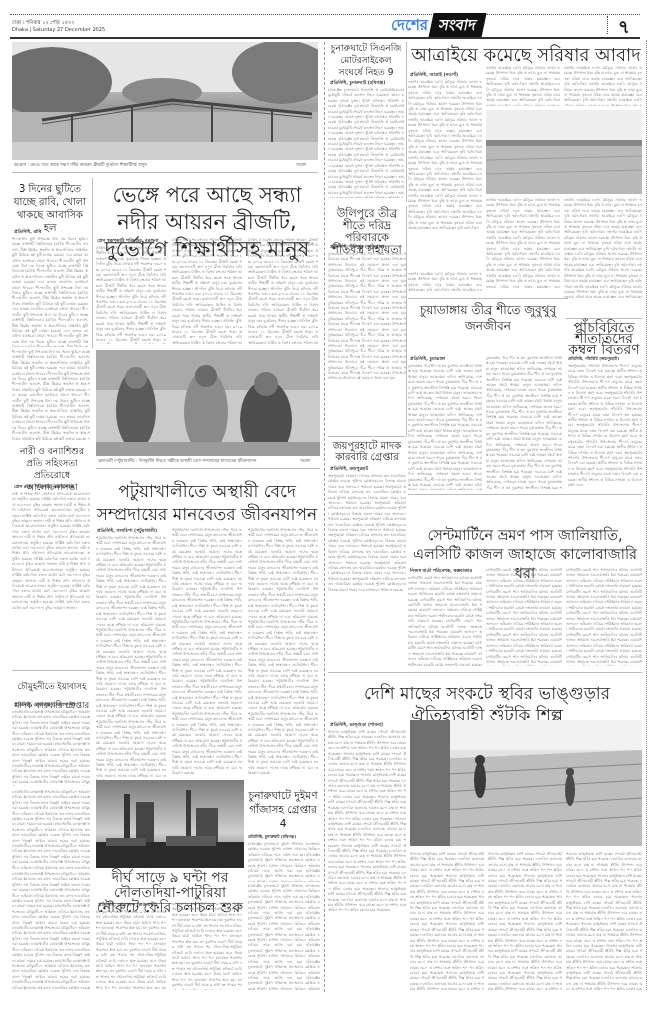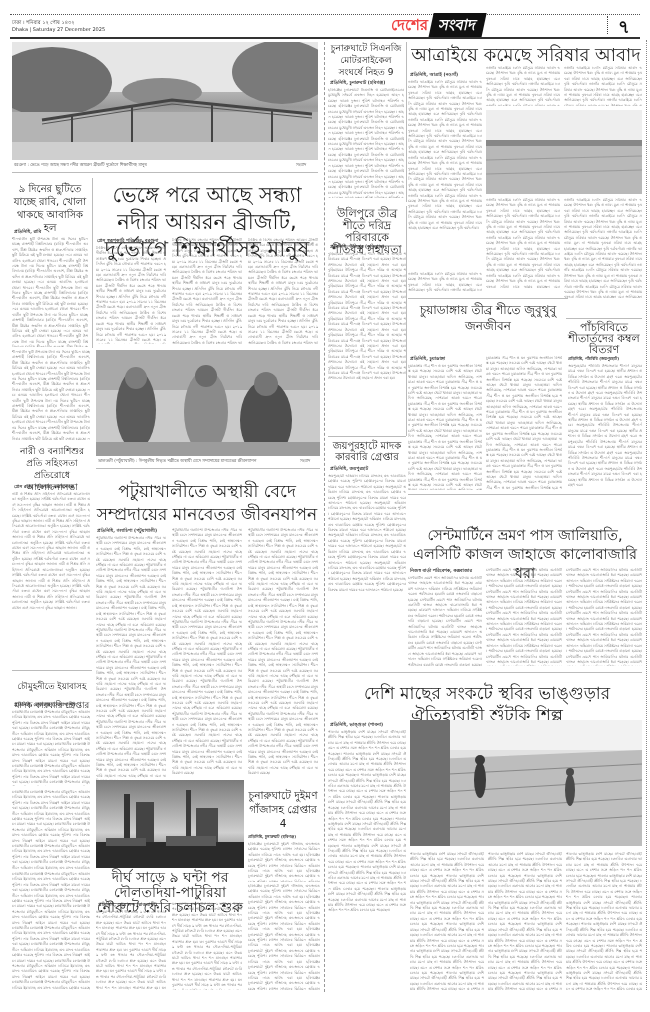--- a/index.html
+++ b/index.html
@@ -3,21 +3,21 @@
 <meta charset="utf-8">
 <style>
 *{box-sizing:border-box;margin:0;padding:0}
 html,body{width:650px;height:1012px;background:#fff;overflow:hidden}
 body{font-family:"DejaVu Sans",sans-serif;color:#222;position:relative}
 .abs{position:absolute}
 .dotline{border-top:1px dotted #555}
 .rule{background:#333}
 .hdr-date{font-size:5px;line-height:7px;color:#333}
 .masthead{font-family:"DejaVu Serif",serif;font-weight:bold;font-size:15px;display:flex;align-items:center}
-.mast-a{color:#ef4444;padding:0 3px}
+.mast-a{color:#3b82f6;padding:0 3px}
 .mast-b{background:#111;color:#fff;padding:0 8px;transform:skewX(-12deg)}
 .pgnum{font-size:18px;font-weight:bold;color:#111}
 .hl{font-family:"DejaVu Sans",sans-serif;color:#222;text-align:center;font-weight:normal}
 .hl-xl{font-size:21px;line-height:27px}
 .hl-l{font-size:17px;line-height:22px}
 .hl-m{font-size:12px;line-height:15px}
 .hl-s{font-size:10px;line-height:13px}
 .byline{font-size:4.6px;line-height:6px;color:#333;font-weight:bold}
 .body-text{font-size:3.6px;line-height:5.4px;color:#555;text-align:justify;overflow:hidden;word-break:break-all}
 .caption{font-size:4.2px;line-height:6px;color:#444}
@@ -53,21 +53,21 @@
     <line x1="120" y1="64" x2="120" y2="108" stroke="#444" stroke-width="2"></line>
     <line x1="200" y1="63" x2="200" y2="108" stroke="#444" stroke-width="2"></line>
     <line x1="260" y1="69" x2="260" y2="110" stroke="#444" stroke-width="2"></line>
     <rect x="0" y="100" width="306" height="18" fill="#cfcfcf"></rect>
   </svg>
 </div>
 <div class="abs caption" style="left:14px;top:162px;width:260px;white-space:nowrap;overflow:hidden">বরগুনা : ভেঙে পড়ে আছে সন্ধ্যা নদীর আয়রন ব্রীজটি দুর্ভোগে শিক্ষার্থীসহ মানুষ</div>
 <div class="abs caption" style="left:296px;top:162px">সংবাদ</div>
 <div class="hr" style="left:12px;top:172px;width:306px"></div>
 
-<div class="abs hl hl-s" style="left:12px;top:182px;width:76px">৯ দিনের ছুটিতে যাচ্ছে রাবি, খোলা থাকছে আবাসিক হল</div>
+<div class="abs hl hl-s" style="left:12px;top:182px;width:76px">3 দিনের ছুটিতে যাচ্ছে রাবি, খোলা থাকছে আবাসিক হল</div>
 <div class="abs byline" style="left:14px;top:229px">প্রতিনিধি, রাবি</div>
 <div class="abs body-text" style="left:12px;top:237px;width:76px;height:110px">শীতকালীন ছুটি উপলক্ষে টানা নয় দিনের ছুটিতে যাচ্ছে রাজশাহী বিশ্ববিদ্যালয় (রাবি)। শীতকালীন অবকাশ, যীশু খ্রিষ্টের জন্মদিন ও শুক্র-শনিবার সাপ্তাহিক ছুটি মিলিয়ে এই ছুটি দেওয়া হয়েছে। তবে এসময় আবাসিক হলগুলো খোলা থাকবে।  শীতকালীন ছুটি উপলক্ষে টানা নয় দিনের ছুটিতে যাচ্ছে রাজশাহী বিশ্ববিদ্যালয় (রাবি)। শীতকালীন অবকাশ, যীশু খ্রিষ্টের জন্মদিন ও শুক্র-শনিবার সাপ্তাহিক ছুটি মিলিয়ে এই ছুটি দেওয়া হয়েছে। তবে এসময় আবাসিক হলগুলো খোলা থাকবে।  শীতকালীন ছুটি উপলক্ষে টানা নয় দিনের ছুটিতে যাচ্ছে রাজশাহী বিশ্ববিদ্যালয় (রাবি)। শীতকালীন অবকাশ, যীশু খ্রিষ্টের জন্মদিন ও শুক্র-শনিবার সাপ্তাহিক ছুটি মিলিয়ে এই ছুটি দেওয়া হয়েছে। তবে এসময় আবাসিক হলগুলো খোলা থাকবে।  শীতকালীন ছুটি উপলক্ষে টানা নয় দিনের ছুটিতে যাচ্ছে রাজশাহী বিশ্ববিদ্যালয় (রাবি)। শীতকালীন অবকাশ, যীশু খ্রিষ্টের জন্মদিন ও শুক্র-শনিবার সাপ্তাহিক ছুটি মিলিয়ে এই ছুটি দেওয়া হয়েছে। তবে এসময় আবাসিক হলগুলো খোলা থাকবে।  শীতকালীন ছুটি উপলক্ষে টানা নয় দিনের ছুটিতে যাচ্ছে রাজশাহী বিশ্ববিদ্যালয় (রাবি)। শীতকালীন অবকাশ, যীশু খ্রিষ্টের জন্মদিন ও শুক্র-শনিবার সাপ্তাহিক ছুটি মিলিয়ে এই ছুটি দেওয়া হয়েছে। তবে এসময় আবাসিক হলগুলো খোলা থাকবে।  শীতকালীন ছুটি উপলক্ষে টানা নয় দিনের ছুটিতে যাচ্ছে রাজশাহী বিশ্ববিদ্যালয় (রাবি)। শীতকালীন অবকাশ, যীশু খ্রিষ্টের জন্মদিন ও শুক্র-শনিবার সাপ্তাহিক ছুটি মিলিয়ে এই ছুটি দেওয়া হয়েছে। তবে এসময় আবাসিক হলগুলো খোলা থাকবে।  শীতকালীন ছুটি উপলক্ষে টানা নয় দিনের ছুটিতে যাচ্ছে রাজশাহী বিশ্ববিদ্যালয় (রাবি)। শীতকালীন অবকাশ, যীশু খ্রিষ্টের জন্মদিন ও শুক্র-শনিবার সাপ্তাহিক ছুটি মিলিয়ে এই ছুটি দেওয়া হয়েছে। তবে এসময় আবাসিক হলগুলো খোলা থাকবে।  শীতকালীন ছুটি উপলক্ষে টানা নয় দিনের ছুটিতে যাচ্ছে রাজশাহী বিশ্ববিদ্যালয় (রাবি)। শীতকালীন অবকাশ, যীশু খ্রিষ্টের জন্মদিন ও শুক্র-শনিবার সাপ্তাহিক ছুটি মিলিয়ে এই ছুটি দেওয়া হয়েছে। তবে এসময় আবাসিক হলগুলো খোলা থাকবে।  </div>
 <div class="vr" style="left:92px;top:178px;height:170px"></div>
 
 <div class="abs hl hl-xl" style="left:94px;top:182px;width:226px">ভেঙ্গে পরে আছে সন্ধ্যা নদীর আয়রন ব্রীজটি, দুর্ভোগে শিক্ষার্থীসহ মানুষ</div>
 <div class="abs byline" style="left:97px;top:238px">প্রেস স্বরূপকাঠি পরিদপ্তর, বরগুনা</div>
 <div class="abs body-text" style="left:96px;top:246px;width:70px;height:98px">নৈষ্ঠিক ও বিশেষ জেলার পরিষদ আয়রন ব্রীজটি দীর্ঘদিন ধরে ভেঙে পড়ে থাকায় স্থানীয় শিক্ষার্থী ও সাধারণ মানুষ চরম দুর্ভোগের শিকার হচ্ছেন। প্রতিদিন ঝুঁকি নিয়ে নৌকায় নদী পারাপার করতে হয়। ২০১৯ সালের ১১ ডিসেম্বর ব্রীজটি ভেঙে পড়ে। এলাকাবাসী দ্রুত নতুন ব্রীজ নির্মাণের দাবি জানিয়েছেন।  নৈষ্ঠিক ও বিশেষ জেলার পরিষদ আয়রন ব্রীজটি দীর্ঘদিন ধরে ভেঙে পড়ে থাকায় স্থানীয় শিক্ষার্থী ও সাধারণ মানুষ চরম দুর্ভোগের শিকার হচ্ছেন। প্রতিদিন ঝুঁকি নিয়ে নৌকায় নদী পারাপার করতে হয়। ২০১৯ সালের ১১ ডিসেম্বর ব্রীজটি ভেঙে পড়ে। এলাকাবাসী দ্রুত নতুন ব্রীজ নির্মাণের দাবি জানিয়েছেন।  নৈষ্ঠিক ও বিশেষ জেলার পরিষদ আয়রন ব্রীজটি দীর্ঘদিন ধরে ভেঙে পড়ে থাকায় স্থানীয় শিক্ষার্থী ও সাধারণ মানুষ চরম দুর্ভোগের শিকার হচ্ছেন। প্রতিদিন ঝুঁকি নিয়ে নৌকায় নদী পারাপার করতে হয়। ২০১৯ সালের ১১ ডিসেম্বর ব্রীজটি ভেঙে পড়ে। এলাকাবাসী দ্রুত নতুন ব্রীজ নির্মাণের দাবি জানিয়েছেন।  নৈষ্ঠিক ও বিশেষ জেলার পরিষদ আয়রন ব্রীজটি দীর্ঘদিন ধরে ভেঙে পড়ে থাকায় স্থানীয় শিক্ষার্থী ও সাধারণ মানুষ চরম দুর্ভোগের শিকার হচ্ছেন। প্রতিদিন ঝুঁকি নিয়ে নৌকায় নদী পারাপার করতে হয়। ২০১৯ সালের ১১ ডিসেম্বর ব্রীজটি ভেঙে পড়ে। এলাকাবাসী দ্রুত নতুন ব্রীজ নির্মাণের দাবি জানিয়েছেন।  নৈষ্ঠিক ও বিশেষ জেলার পরিষদ আয়রন ব্রীজটি দীর্ঘদিন ধরে ভেঙে পড়ে থাকায় স্থানীয় শিক্ষার্থী ও সাধারণ মানুষ চরম দুর্ভোগের শিকার হচ্ছেন। প্রতিদিন ঝুঁকি নিয়ে নৌকায় নদী পারাপার করতে হয়। ২০১৯ সালের ১১ ডিসেম্বর ব্রীজটি ভেঙে পড়ে। এলাকাবাসী দ্রুত নতুন ব্রীজ নির্মাণের দাবি জানিয়েছেন।  নৈষ্ঠিক ও বিশেষ জেলার পরিষদ আয়রন ব্রীজটি দীর্ঘদিন ধরে ভেঙে পড়ে থাকায় স্থানীয় শিক্ষার্থী ও সাধারণ মানুষ চরম দুর্ভোগের শিকার হচ্ছেন। প্রতিদিন ঝুঁকি নিয়ে নৌকায় নদী পারাপার করতে হয়। ২০১৯ সালের ১১ ডিসেম্বর ব্রীজটি ভেঙে পড়ে। এলাকাবাসী দ্রুত নতুন ব্রীজ নির্মাণের দাবি জানিয়েছেন।  নৈষ্ঠিক ও বিশেষ জেলার পরিষদ আয়রন ব্রীজটি দীর্ঘদিন ধরে ভেঙে পড়ে থাকায় স্থানীয় শিক্ষার্থী ও সাধারণ মানুষ চরম দুর্ভোগের শিকার হচ্ছেন। প্রতিদিন ঝুঁকি নিয়ে নৌকায় নদী পারাপার করতে হয়। ২০১৯ সালের ১১ ডিসেম্বর ব্রীজটি ভেঙে পড়ে। এলাকাবাসী দ্রুত নতুন ব্রীজ নির্মাণের দাবি জানিয়েছেন।  নৈষ্ঠিক ও বিশেষ জেলার পরিষদ আয়রন ব্রীজটি দীর্ঘদিন ধরে ভেঙে পড়ে থাকায় স্থানীয় শিক্ষার্থী ও সাধারণ মানুষ চরম দুর্ভোগের শিকার হচ্ছেন। প্রতিদিন ঝুঁকি নিয়ে নৌকায় নদী পারাপার করতে হয়। ২০১৯ সালের ১১ ডিসেম্বর ব্রীজটি ভেঙে পড়ে। এলাকাবাসী দ্রুত নতুন ব্রীজ নির্মাণের দাবি জানিয়েছেন।  </div>
 <div class="abs body-text" style="left:172px;top:238px;width:70px;height:106px">নৈষ্ঠিক ও বিশেষ জেলার পরিষদ আয়রন ব্রীজটি দীর্ঘদিন ধরে ভেঙে পড়ে থাকায় স্থানীয় শিক্ষার্থী ও সাধারণ মানুষ চরম দুর্ভোগের শিকার হচ্ছেন। প্রতিদিন ঝুঁকি নিয়ে নৌকায় নদী পারাপার করতে হয়। ২০১৯ সালের ১১ ডিসেম্বর ব্রীজটি ভেঙে পড়ে। এলাকাবাসী দ্রুত নতুন ব্রীজ নির্মাণের দাবি জানিয়েছেন।  নৈষ্ঠিক ও বিশেষ জেলার পরিষদ আয়রন ব্রীজটি দীর্ঘদিন ধরে ভেঙে পড়ে থাকায় স্থানীয় শিক্ষার্থী ও সাধারণ মানুষ চরম দুর্ভোগের শিকার হচ্ছেন। প্রতিদিন ঝুঁকি নিয়ে নৌকায় নদী পারাপার করতে হয়। ২০১৯ সালের ১১ ডিসেম্বর ব্রীজটি ভেঙে পড়ে। এলাকাবাসী দ্রুত নতুন ব্রীজ নির্মাণের দাবি জানিয়েছেন।  নৈষ্ঠিক ও বিশেষ জেলার পরিষদ আয়রন ব্রীজটি দীর্ঘদিন ধরে ভেঙে পড়ে থাকায় স্থানীয় শিক্ষার্থী ও সাধারণ মানুষ চরম দুর্ভোগের শিকার হচ্ছেন। প্রতিদিন ঝুঁকি নিয়ে নৌকায় নদী পারাপার করতে হয়। ২০১৯ সালের ১১ ডিসেম্বর ব্রীজটি ভেঙে পড়ে। এলাকাবাসী দ্রুত নতুন ব্রীজ নির্মাণের দাবি জানিয়েছেন।  নৈষ্ঠিক ও বিশেষ জেলার পরিষদ আয়রন ব্রীজটি দীর্ঘদিন ধরে ভেঙে পড়ে থাকায় স্থানীয় শিক্ষার্থী ও সাধারণ মানুষ চরম দুর্ভোগের শিকার হচ্ছেন। প্রতিদিন ঝুঁকি নিয়ে নৌকায় নদী পারাপার করতে হয়। ২০১৯ সালের ১১ ডিসেম্বর ব্রীজটি ভেঙে পড়ে। এলাকাবাসী দ্রুত নতুন ব্রীজ নির্মাণের দাবি জানিয়েছেন।  নৈষ্ঠিক ও বিশেষ জেলার পরিষদ আয়রন ব্রীজটি দীর্ঘদিন ধরে ভেঙে পড়ে থাকায় স্থানীয় শিক্ষার্থী ও সাধারণ মানুষ চরম দুর্ভোগের শিকার হচ্ছেন। প্রতিদিন ঝুঁকি নিয়ে নৌকায় নদী পারাপার করতে হয়। ২০১৯ সালের ১১ ডিসেম্বর ব্রীজটি ভেঙে পড়ে। এলাকাবাসী দ্রুত নতুন ব্রীজ নির্মাণের দাবি জানিয়েছেন।  নৈষ্ঠিক ও বিশেষ জেলার পরিষদ আয়রন ব্রীজটি দীর্ঘদিন ধরে ভেঙে পড়ে থাকায় স্থানীয় শিক্ষার্থী ও সাধারণ মানুষ চরম দুর্ভোগের শিকার হচ্ছেন। প্রতিদিন ঝুঁকি নিয়ে নৌকায় নদী পারাপার করতে হয়। ২০১৯ সালের ১১ ডিসেম্বর ব্রীজটি ভেঙে পড়ে। এলাকাবাসী দ্রুত নতুন ব্রীজ নির্মাণের দাবি জানিয়েছেন।  নৈষ্ঠিক ও বিশেষ জেলার পরিষদ আয়রন ব্রীজটি দীর্ঘদিন ধরে ভেঙে পড়ে থাকায় স্থানীয় শিক্ষার্থী ও সাধারণ মানুষ চরম দুর্ভোগের শিকার হচ্ছেন। প্রতিদিন ঝুঁকি নিয়ে নৌকায় নদী পারাপার করতে হয়। ২০১৯ সালের ১১ ডিসেম্বর ব্রীজটি ভেঙে পড়ে। এলাকাবাসী দ্রুত নতুন ব্রীজ নির্মাণের দাবি জানিয়েছেন।  নৈষ্ঠিক ও বিশেষ জেলার পরিষদ আয়রন ব্রীজটি দীর্ঘদিন ধরে ভেঙে পড়ে থাকায় স্থানীয় শিক্ষার্থী ও সাধারণ মানুষ চরম দুর্ভোগের শিকার হচ্ছেন। প্রতিদিন ঝুঁকি নিয়ে নৌকায় নদী পারাপার করতে হয়। ২০১৯ সালের ১১ ডিসেম্বর ব্রীজটি ভেঙে পড়ে। এলাকাবাসী দ্রুত নতুন ব্রীজ নির্মাণের দাবি জানিয়েছেন।  </div>
 <div class="abs body-text" style="left:248px;top:238px;width:70px;height:106px">নৈষ্ঠিক ও বিশেষ জেলার পরিষদ আয়রন ব্রীজটি দীর্ঘদিন ধরে ভেঙে পড়ে থাকায় স্থানীয় শিক্ষার্থী ও সাধারণ মানুষ চরম দুর্ভোগের শিকার হচ্ছেন। প্রতিদিন ঝুঁকি নিয়ে নৌকায় নদী পারাপার করতে হয়। ২০১৯ সালের ১১ ডিসেম্বর ব্রীজটি ভেঙে পড়ে। এলাকাবাসী দ্রুত নতুন ব্রীজ নির্মাণের দাবি জানিয়েছেন।  নৈষ্ঠিক ও বিশেষ জেলার পরিষদ আয়রন ব্রীজটি দীর্ঘদিন ধরে ভেঙে পড়ে থাকায় স্থানীয় শিক্ষার্থী ও সাধারণ মানুষ চরম দুর্ভোগের শিকার হচ্ছেন। প্রতিদিন ঝুঁকি নিয়ে নৌকায় নদী পারাপার করতে হয়। ২০১৯ সালের ১১ ডিসেম্বর ব্রীজটি ভেঙে পড়ে। এলাকাবাসী দ্রুত নতুন ব্রীজ নির্মাণের দাবি জানিয়েছেন।  নৈষ্ঠিক ও বিশেষ জেলার পরিষদ আয়রন ব্রীজটি দীর্ঘদিন ধরে ভেঙে পড়ে থাকায় স্থানীয় শিক্ষার্থী ও সাধারণ মানুষ চরম দুর্ভোগের শিকার হচ্ছেন। প্রতিদিন ঝুঁকি নিয়ে নৌকায় নদী পারাপার করতে হয়। ২০১৯ সালের ১১ ডিসেম্বর ব্রীজটি ভেঙে পড়ে। এলাকাবাসী দ্রুত নতুন ব্রীজ নির্মাণের দাবি জানিয়েছেন।  নৈষ্ঠিক ও বিশেষ জেলার পরিষদ আয়রন ব্রীজটি দীর্ঘদিন ধরে ভেঙে পড়ে থাকায় স্থানীয় শিক্ষার্থী ও সাধারণ মানুষ চরম দুর্ভোগের শিকার হচ্ছেন। প্রতিদিন ঝুঁকি নিয়ে নৌকায় নদী পারাপার করতে হয়। ২০১৯ সালের ১১ ডিসেম্বর ব্রীজটি ভেঙে পড়ে। এলাকাবাসী দ্রুত নতুন ব্রীজ নির্মাণের দাবি জানিয়েছেন।  নৈষ্ঠিক ও বিশেষ জেলার পরিষদ আয়রন ব্রীজটি দীর্ঘদিন ধরে ভেঙে পড়ে থাকায় স্থানীয় শিক্ষার্থী ও সাধারণ মানুষ চরম দুর্ভোগের শিকার হচ্ছেন। প্রতিদিন ঝুঁকি নিয়ে নৌকায় নদী পারাপার করতে হয়। ২০১৯ সালের ১১ ডিসেম্বর ব্রীজটি ভেঙে পড়ে। এলাকাবাসী দ্রুত নতুন ব্রীজ নির্মাণের দাবি জানিয়েছেন।  নৈষ্ঠিক ও বিশেষ জেলার পরিষদ আয়রন ব্রীজটি দীর্ঘদিন ধরে ভেঙে পড়ে থাকায় স্থানীয় শিক্ষার্থী ও সাধারণ মানুষ চরম দুর্ভোগের শিকার হচ্ছেন। প্রতিদিন ঝুঁকি নিয়ে নৌকায় নদী পারাপার করতে হয়। ২০১৯ সালের ১১ ডিসেম্বর ব্রীজটি ভেঙে পড়ে। এলাকাবাসী দ্রুত নতুন ব্রীজ নির্মাণের দাবি জানিয়েছেন।  নৈষ্ঠিক ও বিশেষ জেলার পরিষদ আয়রন ব্রীজটি দীর্ঘদিন ধরে ভেঙে পড়ে থাকায় স্থানীয় শিক্ষার্থী ও সাধারণ মানুষ চরম দুর্ভোগের শিকার হচ্ছেন। প্রতিদিন ঝুঁকি নিয়ে নৌকায় নদী পারাপার করতে হয়। ২০১৯ সালের ১১ ডিসেম্বর ব্রীজটি ভেঙে পড়ে। এলাকাবাসী দ্রুত নতুন ব্রীজ নির্মাণের দাবি জানিয়েছেন।  নৈষ্ঠিক ও বিশেষ জেলার পরিষদ আয়রন ব্রীজটি দীর্ঘদিন ধরে ভেঙে পড়ে থাকায় স্থানীয় শিক্ষার্থী ও সাধারণ মানুষ চরম দুর্ভোগের শিকার হচ্ছেন। প্রতিদিন ঝুঁকি নিয়ে নৌকায় নদী পারাপার করতে হয়। ২০১৯ সালের ১১ ডিসেম্বর ব্রীজটি ভেঙে পড়ে। এলাকাবাসী দ্রুত নতুন ব্রীজ নির্মাণের দাবি জানিয়েছেন।  </div>
 
@@ -169,21 +169,21 @@
 <div class="vr" style="left:406px;top:206px;height:230px"></div>
 <div class="abs body-text" style="left:408px;top:272px;width:74px;height:20px">নওগাঁর আত্রাইয়ে চলতি মৌসুমে সরিষার আবাদ কমেছে। উৎপাদন খরচ বৃদ্ধি ও ন্যায্য মূল্য না পাওয়ায় কৃষকরা সরিষা চাষে আগ্রহ হারাচ্ছেন বলে জানিয়েছেন কৃষি কর্মকর্তারা।  নওগাঁর আত্রাইয়ে চলতি মৌসুমে সরিষার আবাদ কমেছে। উৎপাদন খরচ বৃদ্ধি ও ন্যায্য মূল্য না পাওয়ায় কৃষকরা সরিষা চাষে আগ্রহ হারাচ্ছেন বলে জানিয়েছেন কৃষি কর্মকর্তারা।  নওগাঁর আত্রাইয়ে চলতি মৌসুমে সরিষার আবাদ কমেছে। উৎপাদন খরচ বৃদ্ধি ও ন্যায্য মূল্য না পাওয়ায় কৃষকরা সরিষা চাষে আগ্রহ হারাচ্ছেন বলে জানিয়েছেন কৃষি কর্মকর্তারা।  নওগাঁর আত্রাইয়ে চলতি মৌসুমে সরিষার আবাদ কমেছে। উৎপাদন খরচ বৃদ্ধি ও ন্যায্য মূল্য না পাওয়ায় কৃষকরা সরিষা চাষে আগ্রহ হারাচ্ছেন বলে জানিয়েছেন কৃষি কর্মকর্তারা।  নওগাঁর আত্রাইয়ে চলতি মৌসুমে সরিষার আবাদ কমেছে। উৎপাদন খরচ বৃদ্ধি ও ন্যায্য মূল্য না পাওয়ায় কৃষকরা সরিষা চাষে আগ্রহ হারাচ্ছেন বলে জানিয়েছেন কৃষি কর্মকর্তারা।  নওগাঁর আত্রাইয়ে চলতি মৌসুমে সরিষার আবাদ কমেছে। উৎপাদন খরচ বৃদ্ধি ও ন্যায্য মূল্য না পাওয়ায় কৃষকরা সরিষা চাষে আগ্রহ হারাচ্ছেন বলে জানিয়েছেন কৃষি কর্মকর্তারা।  নওগাঁর আত্রাইয়ে চলতি মৌসুমে সরিষার আবাদ কমেছে। উৎপাদন খরচ বৃদ্ধি ও ন্যায্য মূল্য না পাওয়ায় কৃষকরা সরিষা চাষে আগ্রহ হারাচ্ছেন বলে জানিয়েছেন কৃষি কর্মকর্তারা।  নওগাঁর আত্রাইয়ে চলতি মৌসুমে সরিষার আবাদ কমেছে। উৎপাদন খরচ বৃদ্ধি ও ন্যায্য মূল্য না পাওয়ায় কৃষকরা সরিষা চাষে আগ্রহ হারাচ্ছেন বলে জানিয়েছেন কৃষি কর্মকর্তারা।  </div>
 
 <div class="hr" style="left:408px;top:298px;width:160px"></div>
 <div class="abs hl hl-m" style="left:406px;top:302px;width:164px;font-size:12px;line-height:16px">চুয়াডাঙ্গায় তীব্র শীতে জুবুথুবু জনজীবন</div>
 <div class="abs byline" style="left:410px;top:356px">প্রতিনিধি, চুয়াডাঙ্গা</div>
 <div class="abs body-text" style="left:408px;top:364px;width:74px;height:126px">চুয়াডাঙ্গায় তীব্র শীত ও ঘন কুয়াশায় জনজীবন বিপর্যস্ত হয়ে পড়েছে। সবচেয়ে বেশি কষ্টে আছেন খেটে খাওয়া মানুষ। আবহাওয়া অফিস জানিয়েছে, তাপমাত্রা আরও কমতে পারে।  চুয়াডাঙ্গায় তীব্র শীত ও ঘন কুয়াশায় জনজীবন বিপর্যস্ত হয়ে পড়েছে। সবচেয়ে বেশি কষ্টে আছেন খেটে খাওয়া মানুষ। আবহাওয়া অফিস জানিয়েছে, তাপমাত্রা আরও কমতে পারে।  চুয়াডাঙ্গায় তীব্র শীত ও ঘন কুয়াশায় জনজীবন বিপর্যস্ত হয়ে পড়েছে। সবচেয়ে বেশি কষ্টে আছেন খেটে খাওয়া মানুষ। আবহাওয়া অফিস জানিয়েছে, তাপমাত্রা আরও কমতে পারে।  চুয়াডাঙ্গায় তীব্র শীত ও ঘন কুয়াশায় জনজীবন বিপর্যস্ত হয়ে পড়েছে। সবচেয়ে বেশি কষ্টে আছেন খেটে খাওয়া মানুষ। আবহাওয়া অফিস জানিয়েছে, তাপমাত্রা আরও কমতে পারে।  চুয়াডাঙ্গায় তীব্র শীত ও ঘন কুয়াশায় জনজীবন বিপর্যস্ত হয়ে পড়েছে। সবচেয়ে বেশি কষ্টে আছেন খেটে খাওয়া মানুষ। আবহাওয়া অফিস জানিয়েছে, তাপমাত্রা আরও কমতে পারে।  চুয়াডাঙ্গায় তীব্র শীত ও ঘন কুয়াশায় জনজীবন বিপর্যস্ত হয়ে পড়েছে। সবচেয়ে বেশি কষ্টে আছেন খেটে খাওয়া মানুষ। আবহাওয়া অফিস জানিয়েছে, তাপমাত্রা আরও কমতে পারে।  চুয়াডাঙ্গায় তীব্র শীত ও ঘন কুয়াশায় জনজীবন বিপর্যস্ত হয়ে পড়েছে। সবচেয়ে বেশি কষ্টে আছেন খেটে খাওয়া মানুষ। আবহাওয়া অফিস জানিয়েছে, তাপমাত্রা আরও কমতে পারে।  চুয়াডাঙ্গায় তীব্র শীত ও ঘন কুয়াশায় জনজীবন বিপর্যস্ত হয়ে পড়েছে। সবচেয়ে বেশি কষ্টে আছেন খেটে খাওয়া মানুষ। আবহাওয়া অফিস জানিয়েছে, তাপমাত্রা আরও কমতে পারে।  </div>
 <div class="abs body-text" style="left:486px;top:356px;width:76px;height:134px">চুয়াডাঙ্গায় তীব্র শীত ও ঘন কুয়াশায় জনজীবন বিপর্যস্ত হয়ে পড়েছে। সবচেয়ে বেশি কষ্টে আছেন খেটে খাওয়া মানুষ। আবহাওয়া অফিস জানিয়েছে, তাপমাত্রা আরও কমতে পারে।  চুয়াডাঙ্গায় তীব্র শীত ও ঘন কুয়াশায় জনজীবন বিপর্যস্ত হয়ে পড়েছে। সবচেয়ে বেশি কষ্টে আছেন খেটে খাওয়া মানুষ। আবহাওয়া অফিস জানিয়েছে, তাপমাত্রা আরও কমতে পারে।  চুয়াডাঙ্গায় তীব্র শীত ও ঘন কুয়াশায় জনজীবন বিপর্যস্ত হয়ে পড়েছে। সবচেয়ে বেশি কষ্টে আছেন খেটে খাওয়া মানুষ। আবহাওয়া অফিস জানিয়েছে, তাপমাত্রা আরও কমতে পারে।  চুয়াডাঙ্গায় তীব্র শীত ও ঘন কুয়াশায় জনজীবন বিপর্যস্ত হয়ে পড়েছে। সবচেয়ে বেশি কষ্টে আছেন খেটে খাওয়া মানুষ। আবহাওয়া অফিস জানিয়েছে, তাপমাত্রা আরও কমতে পারে।  চুয়াডাঙ্গায় তীব্র শীত ও ঘন কুয়াশায় জনজীবন বিপর্যস্ত হয়ে পড়েছে। সবচেয়ে বেশি কষ্টে আছেন খেটে খাওয়া মানুষ। আবহাওয়া অফিস জানিয়েছে, তাপমাত্রা আরও কমতে পারে।  চুয়াডাঙ্গায় তীব্র শীত ও ঘন কুয়াশায় জনজীবন বিপর্যস্ত হয়ে পড়েছে। সবচেয়ে বেশি কষ্টে আছেন খেটে খাওয়া মানুষ। আবহাওয়া অফিস জানিয়েছে, তাপমাত্রা আরও কমতে পারে।  চুয়াডাঙ্গায় তীব্র শীত ও ঘন কুয়াশায় জনজীবন বিপর্যস্ত হয়ে পড়েছে। সবচেয়ে বেশি কষ্টে আছেন খেটে খাওয়া মানুষ। আবহাওয়া অফিস জানিয়েছে, তাপমাত্রা আরও কমতে পারে।  চুয়াডাঙ্গায় তীব্র শীত ও ঘন কুয়াশায় জনজীবন বিপর্যস্ত হয়ে পড়েছে। সবচেয়ে বেশি কষ্টে আছেন খেটে খাওয়া মানুষ। আবহাওয়া অফিস জানিয়েছে, তাপমাত্রা আরও কমতে পারে।  </div>
 
 <div class="hr" style="left:566px;top:318px;width:76px"></div>
-<div class="abs hl hl-s" style="left:566px;top:322px;width:76px;font-size:11px;line-height:11px">পাঁচবিবিতে শীতার্তদের কম্বল বিতরণ</div>
+<div class="abs hl hl-s" style="left:566px;top:322px;width:76px;font-size:14px;line-height:11px">পাঁচবিবিতে শীতার্তদের কম্বল বিতরণ</div>
 <div class="abs byline" style="left:568px;top:356px;font-size:4px">প্রতিনিধি, পাঁচবিবি (জয়পুরহাট)</div>
 <div class="abs body-text" style="left:568px;top:364px;width:74px;height:126px">জয়পুরহাটের পাঁচবিবি উপজেলায় শীতার্ত মানুষের মাঝে কম্বল বিতরণ করা হয়েছে। স্থানীয় প্রশাসন ও বিভিন্ন সংগঠন এ উদ্যোগ গ্রহণ করে।  জয়পুরহাটের পাঁচবিবি উপজেলায় শীতার্ত মানুষের মাঝে কম্বল বিতরণ করা হয়েছে। স্থানীয় প্রশাসন ও বিভিন্ন সংগঠন এ উদ্যোগ গ্রহণ করে।  জয়পুরহাটের পাঁচবিবি উপজেলায় শীতার্ত মানুষের মাঝে কম্বল বিতরণ করা হয়েছে। স্থানীয় প্রশাসন ও বিভিন্ন সংগঠন এ উদ্যোগ গ্রহণ করে।  জয়পুরহাটের পাঁচবিবি উপজেলায় শীতার্ত মানুষের মাঝে কম্বল বিতরণ করা হয়েছে। স্থানীয় প্রশাসন ও বিভিন্ন সংগঠন এ উদ্যোগ গ্রহণ করে।  জয়পুরহাটের পাঁচবিবি উপজেলায় শীতার্ত মানুষের মাঝে কম্বল বিতরণ করা হয়েছে। স্থানীয় প্রশাসন ও বিভিন্ন সংগঠন এ উদ্যোগ গ্রহণ করে।  জয়পুরহাটের পাঁচবিবি উপজেলায় শীতার্ত মানুষের মাঝে কম্বল বিতরণ করা হয়েছে। স্থানীয় প্রশাসন ও বিভিন্ন সংগঠন এ উদ্যোগ গ্রহণ করে।  জয়পুরহাটের পাঁচবিবি উপজেলায় শীতার্ত মানুষের মাঝে কম্বল বিতরণ করা হয়েছে। স্থানীয় প্রশাসন ও বিভিন্ন সংগঠন এ উদ্যোগ গ্রহণ করে।  জয়পুরহাটের পাঁচবিবি উপজেলায় শীতার্ত মানুষের মাঝে কম্বল বিতরণ করা হয়েছে। স্থানীয় প্রশাসন ও বিভিন্ন সংগঠন এ উদ্যোগ গ্রহণ করে।  </div>
 
 <div class="hr" style="left:328px;top:436px;width:78px"></div>
 <div class="abs hl hl-s" style="left:328px;top:440px;width:78px;font-size:10px;line-height:11px">জয়পুরহাটে মাদক কারবারি গ্রেপ্তার</div>
 <div class="abs byline" style="left:330px;top:466px">প্রতিনিধি, জয়পুরহাট</div>
 <div class="abs body-text" style="left:328px;top:474px;width:78px;height:210px">জয়পুরহাটে অভিযান চালিয়ে মাদকসহ এক কারবারিকে গ্রেপ্তার করেছে পুলিশ। গ্রেপ্তারকৃতের বিরুদ্ধে মামলা দায়ের করে আদালতে পাঠানো হয়েছে।  জয়পুরহাটে অভিযান চালিয়ে মাদকসহ এক কারবারিকে গ্রেপ্তার করেছে পুলিশ। গ্রেপ্তারকৃতের বিরুদ্ধে মামলা দায়ের করে আদালতে পাঠানো হয়েছে।  জয়পুরহাটে অভিযান চালিয়ে মাদকসহ এক কারবারিকে গ্রেপ্তার করেছে পুলিশ। গ্রেপ্তারকৃতের বিরুদ্ধে মামলা দায়ের করে আদালতে পাঠানো হয়েছে।  জয়পুরহাটে অভিযান চালিয়ে মাদকসহ এক কারবারিকে গ্রেপ্তার করেছে পুলিশ। গ্রেপ্তারকৃতের বিরুদ্ধে মামলা দায়ের করে আদালতে পাঠানো হয়েছে।  জয়পুরহাটে অভিযান চালিয়ে মাদকসহ এক কারবারিকে গ্রেপ্তার করেছে পুলিশ। গ্রেপ্তারকৃতের বিরুদ্ধে মামলা দায়ের করে আদালতে পাঠানো হয়েছে।  জয়পুরহাটে অভিযান চালিয়ে মাদকসহ এক কারবারিকে গ্রেপ্তার করেছে পুলিশ। গ্রেপ্তারকৃতের বিরুদ্ধে মামলা দায়ের করে আদালতে পাঠানো হয়েছে।  জয়পুরহাটে অভিযান চালিয়ে মাদকসহ এক কারবারিকে গ্রেপ্তার করেছে পুলিশ। গ্রেপ্তারকৃতের বিরুদ্ধে মামলা দায়ের করে আদালতে পাঠানো হয়েছে।  জয়পুরহাটে অভিযান চালিয়ে মাদকসহ এক কারবারিকে গ্রেপ্তার করেছে পুলিশ। গ্রেপ্তারকৃতের বিরুদ্ধে মামলা দায়ের করে আদালতে পাঠানো হয়েছে।  </div>
 
 <div class="hr" style="left:408px;top:494px;width:234px"></div>
 <div class="abs hl hl-l" style="left:406px;top:526px;width:238px;font-size:14.5px;line-height:19px">সেন্টমার্টিনে ভ্রমণ পাস জালিয়াতি, এলসিটি কাজল জাহাজে কালোবাজারি ধরা</div>

